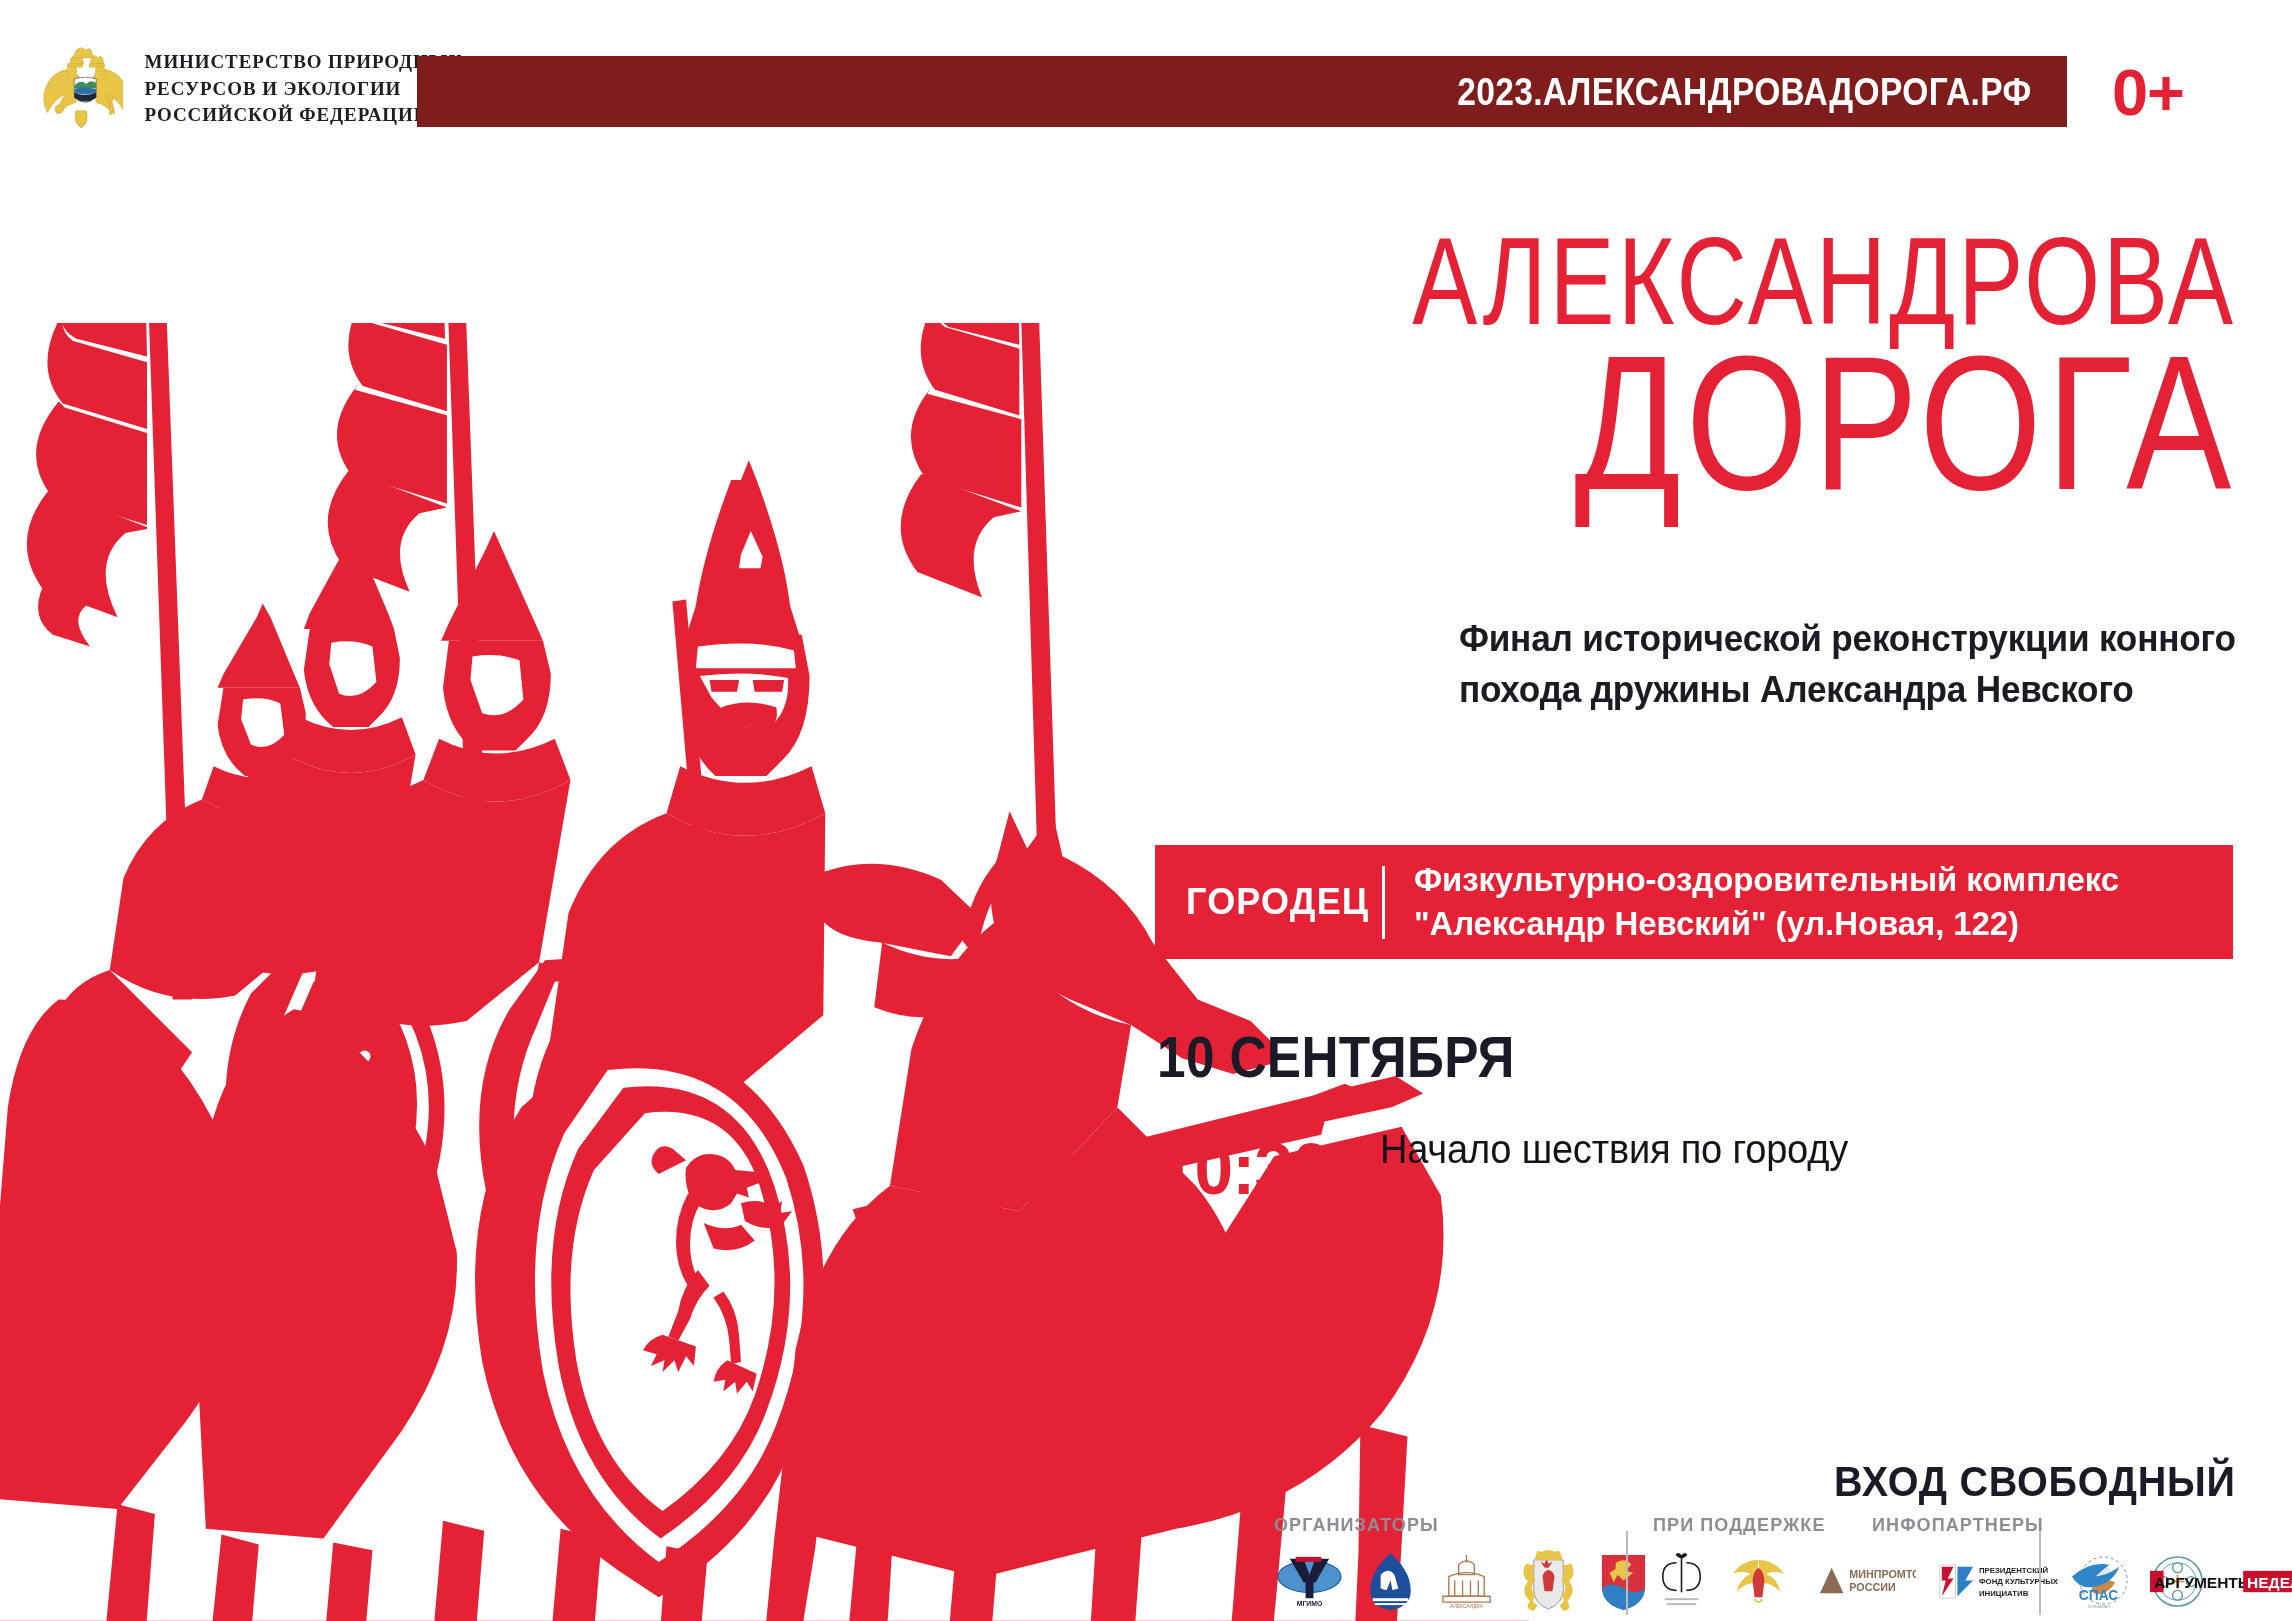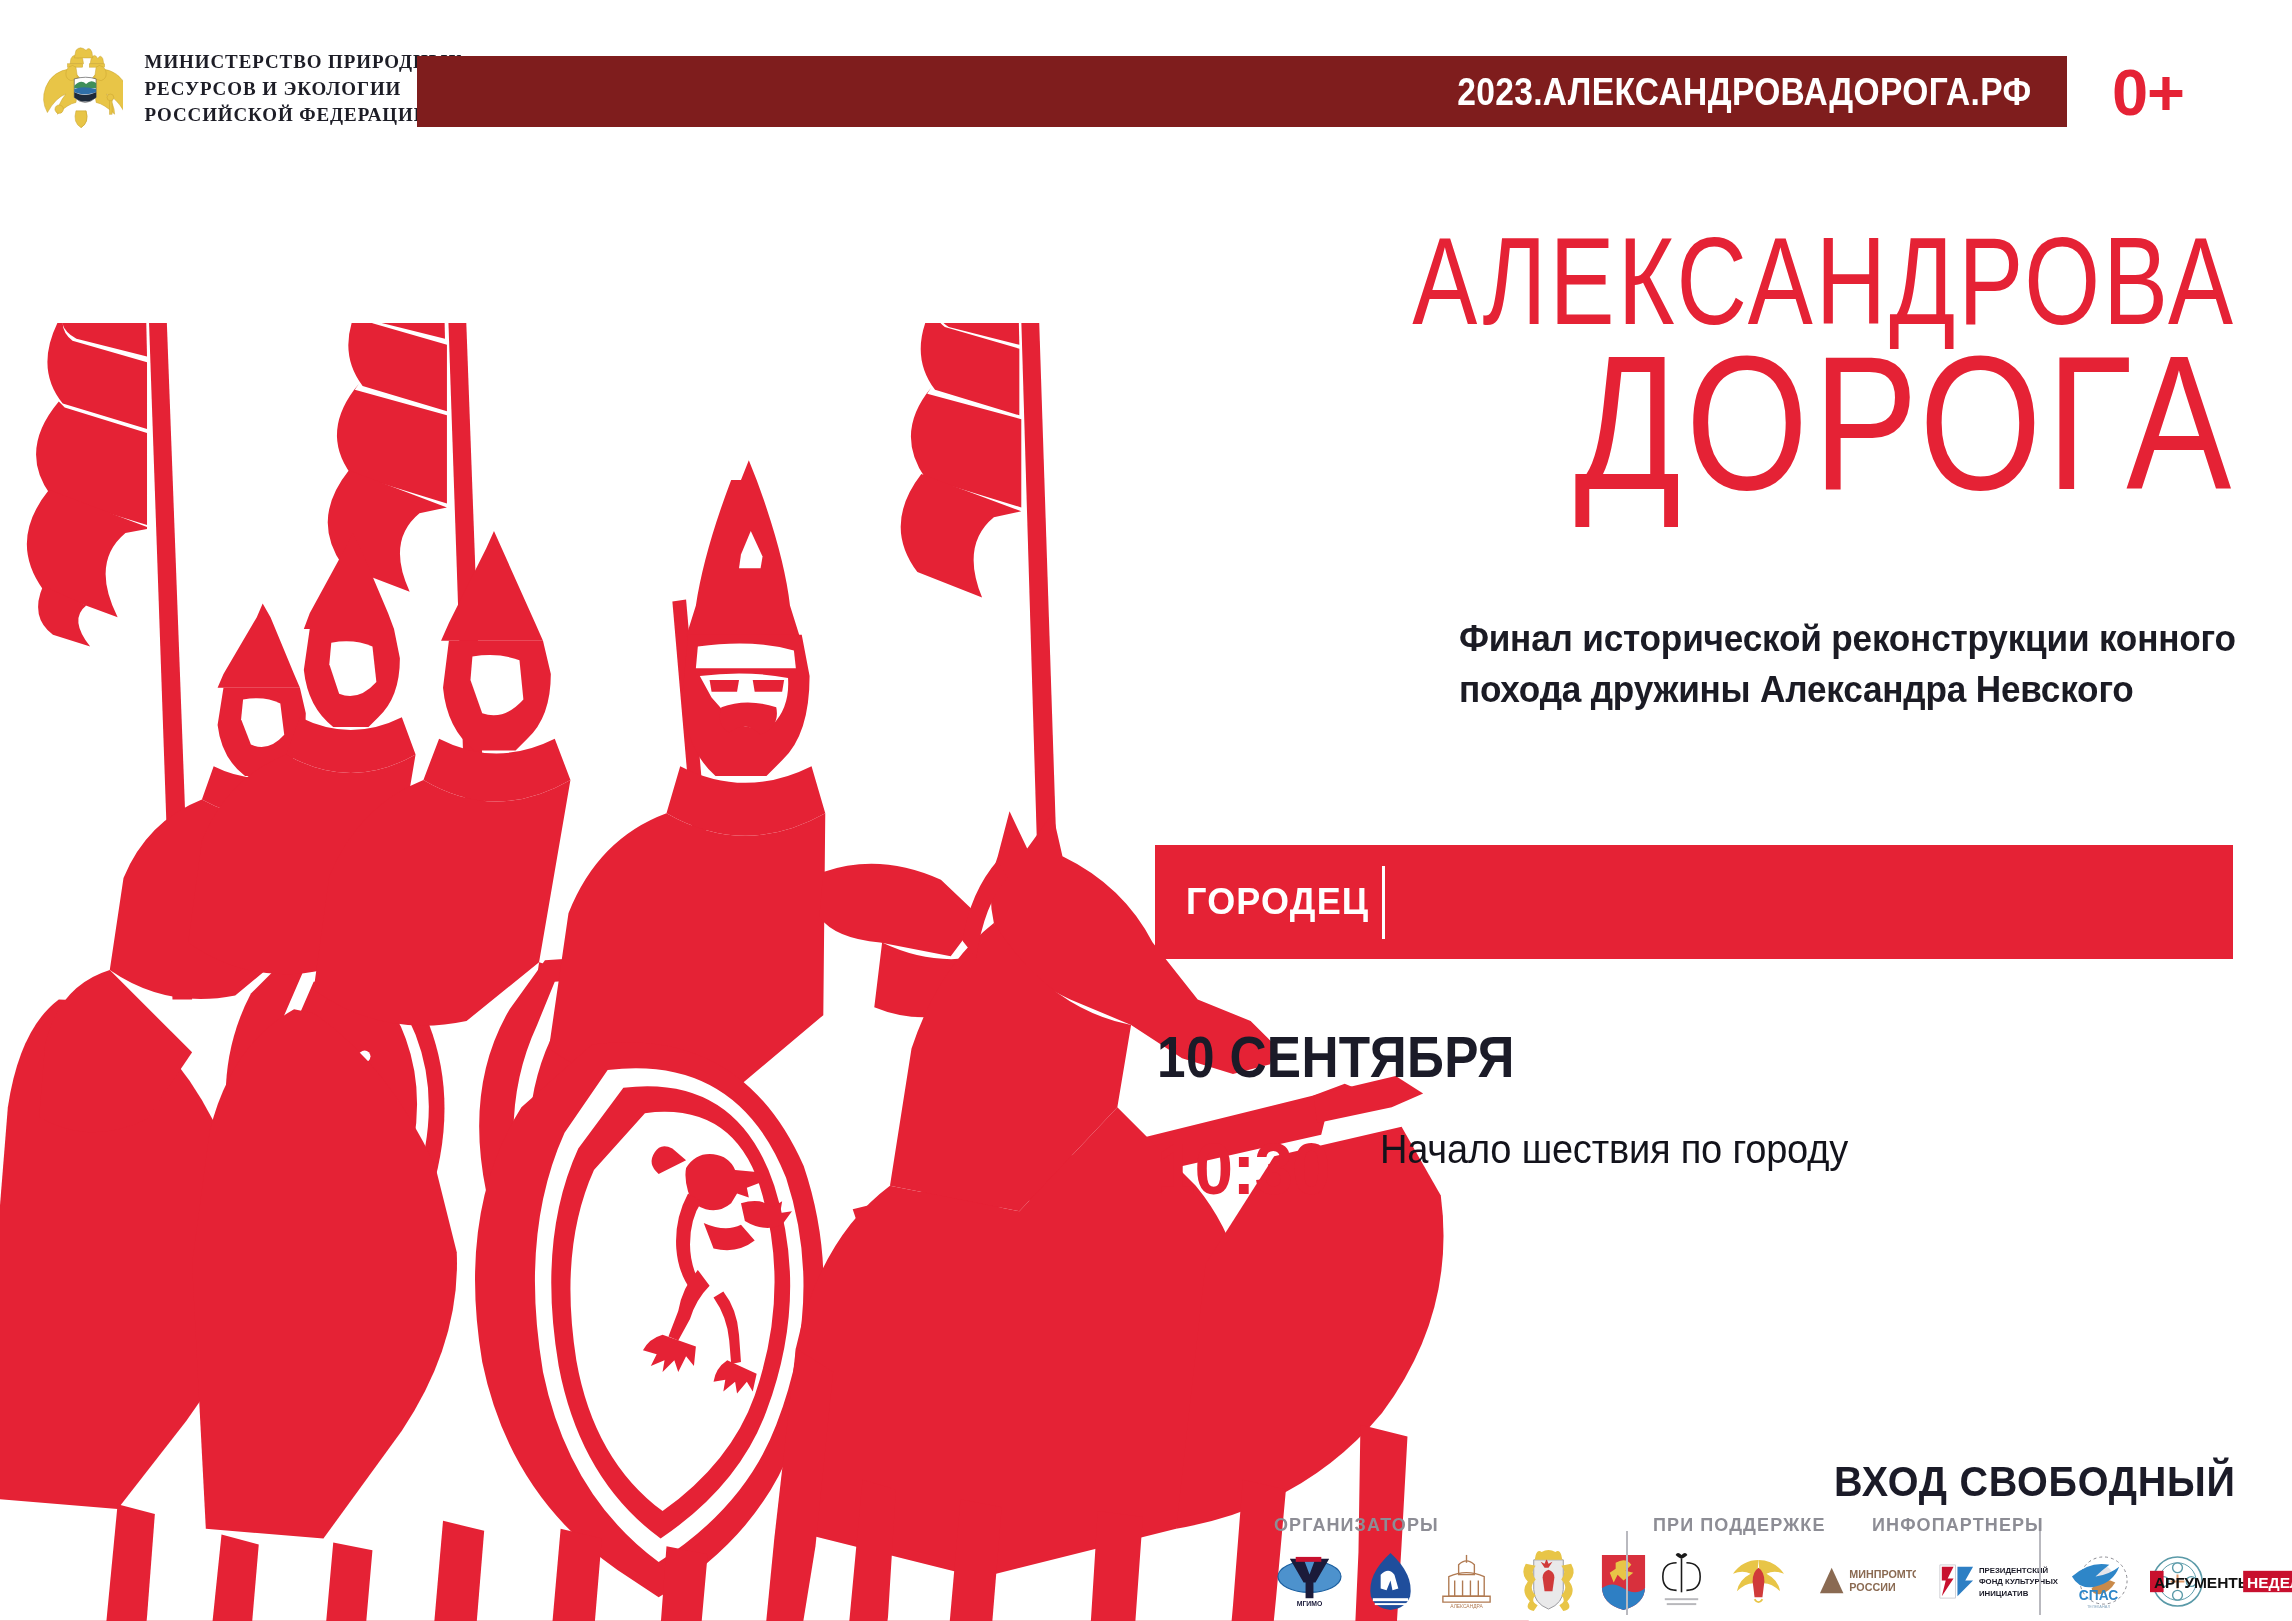--- a/index.html
+++ b/index.html
@@ -332,20 +332,22 @@
   <div class="title-wrap">
     <div class="t1">АЛЕКСАНДРОВА</div>
     <div class="t2">ДОРОГА</div>
   </div>
   <div class="subtitle">Финал исторической реконструкции конного
 похода дружины Александра Невского</div>
 
   <div class="venue">
     <div class="city">ГОРОДЕЦ</div>
     <div class="vdiv"></div>
+    <div class="vtext">Физкультурно-оздоровительный комплекс
+"Александр Невский" (ул.Новая, 122)</div>
   </div>
 
   <div class="date">10 СЕНТЯБРЯ</div>
 
   <div class="sched">
     <div class="srow">
       <div class="stime">10:30</div>
       <div class="slabel">Начало шествия по городу</div>
     </div>
   </div>

